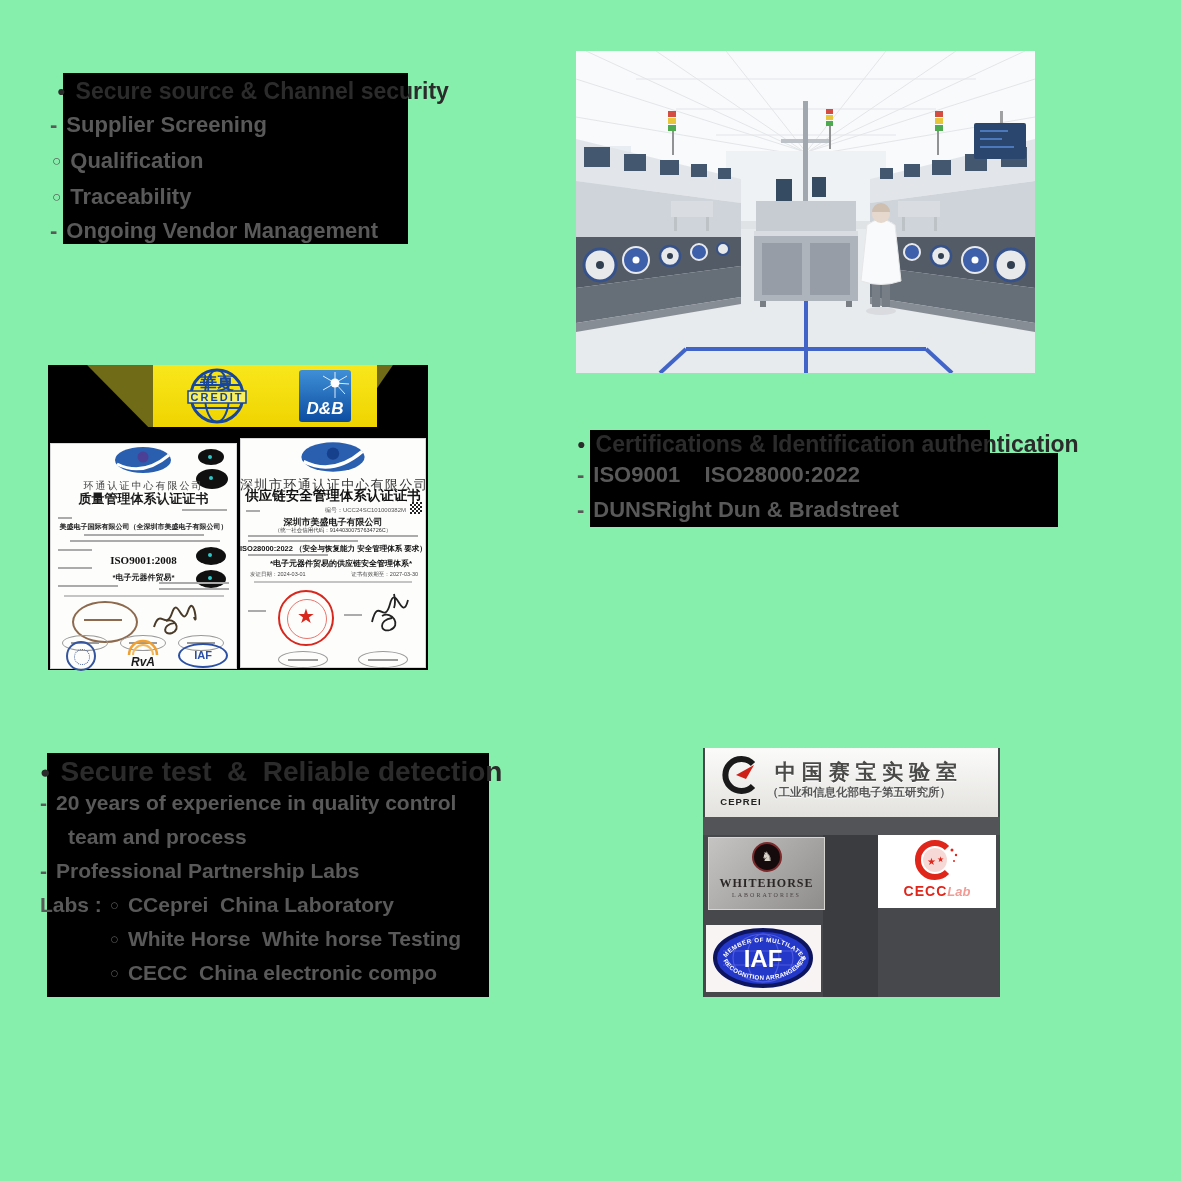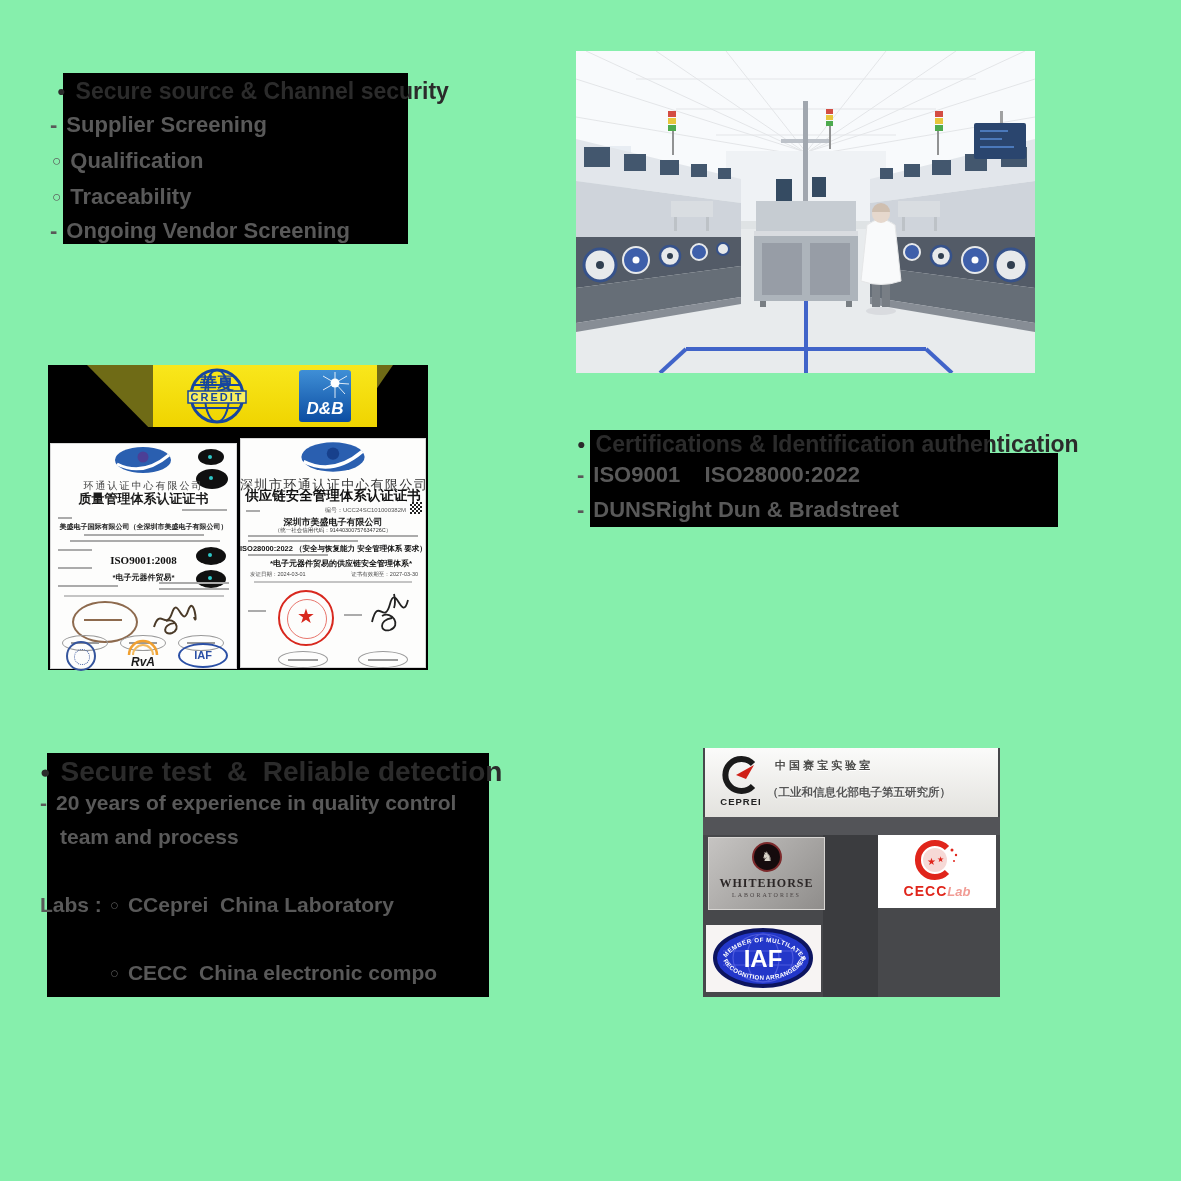--- a/index.html
+++ b/index.html
@@ -36,21 +36,21 @@
 </head>
 <body>
 
 <div id="canvas">
 
   <div class="blk" style="left:63px;top:73px;width:345px;height:171px;"></div>
   <div class="tline t-title" style="left:57px;top:79px;"><span class="bul">●</span><span>Secure source &amp; Channel security</span></div>
   <div class="tline t-item" style="left:50px;top:113px;"><span class="dash">-</span><span>Supplier Screening</span></div>
   <div class="tline t-item" style="left:52px;top:149px;"><span class="ring">○</span><span>Qualification</span></div>
   <div class="tline t-item" style="left:52px;top:185px;"><span class="ring">○</span><span>Traceability</span></div>
-  <div class="tline t-item" style="left:50px;top:219px;"><span class="dash">-</span><span>Ongoing Vendor Screening</span></div>
+  <div class="tline t-item" style="left:50px;top:219px;"><span class="dash">-</span><span>Ongoing Vendor Management</span></div>
 
   <div class="abs" style="left:576px;top:51px;width:459px;height:322px;">
     <svg width="459" height="322" viewBox="0 0 459 322">
       <rect width="459" height="322" fill="#fbfcfd"></rect>
 
       <g stroke="#e4e5e7" stroke-width="1">
         <line x1="10" y1="0" x2="226" y2="100"></line>
           <line x1="80" y1="0" x2="227" y2="100"></line>
         <line x1="150" y1="0" x2="229" y2="100"></line>
           <line x1="0" y1="28" x2="226" y2="100"></line>
@@ -276,35 +276,37 @@
 
   <div class="blk" style="left:590px;top:430px;width:400px;height:23px;"></div>
   <div class="blk" style="left:590px;top:453px;width:468px;height:74px;"></div>
   <div class="tline t-title" style="left:577px;top:432px;"><span class="bul">●</span><span>Certifications &amp; Identification authentication</span></div>
   <div class="tline t-item" style="left:577px;top:463px;"><span class="dash">-</span><span>ISO9001    ISO28000:2022</span></div>
   <div class="tline t-item" style="left:577px;top:498px;"><span class="dash">-</span><span>DUNSRight Dun &amp; Bradstreet</span></div>
 
   <div class="blk" style="left:47px;top:753px;width:442px;height:244px;"></div>
   <div class="tline t-title" style="left:40px;top:757px;font-size:28px;"><span class="bul">●</span><span>Secure test  &amp;  Reliable detection</span></div>
   <div class="tline t-item2" style="left:40px;top:791px;"><span class="dash">-</span><span>20 years of experience in quality control</span></div>
-  <div class="tline t-item2" style="left:60px;top:825px;"><span>team and process</span></div>
+  <div class="tline t-item2" style="left:68px;top:825px;"><span>team and process</span></div>
+  <div class="tline t-item2" style="left:40px;top:859px;"><span class="dash">-</span><span>Professional Partnership Labs</span></div>
   <div class="tline t-item2" style="left:40px;top:893px;"><span style="display:inline-block;width:70px;">Labs :</span><span class="ring">○</span><span>CCeprei  China Laboratory</span></div>
+  <div class="tline t-item2" style="left:110px;top:927px;"><span class="ring">○</span><span>White Horse  White horse Testing</span></div>
   <div class="tline t-item2" style="left:110px;top:961px;"><span class="ring">○</span><span>CECC  China electronic compo</span></div>
 
   <div class="grid">
     <div class="abs" style="left:0;top:69px;width:297px;height:18px;background:#535458;"></div>
     <div class="abs" style="left:120px;top:87px;width:55px;height:162px;background:#3b3c3f;"></div>
 
     <div class="card" style="left:2px;top:0;width:293px;height:69px;background:linear-gradient(180deg,#fbfbfa,#e3e2de);">
       <svg class="abs" style="left:14px;top:6px;" width="42" height="42" viewBox="0 0 42 42">
         <path d="M34 10 A16 16 0 1 0 34 32" stroke="#1a1a1a" stroke-width="6" fill="none"></path>
         <polygon points="17,21 35,11 27,25" fill="#cf2017"></polygon>
       </svg>
       <div class="abs" style="left:8px;top:48px;width:56px;text-align:center;font-size:9.5px;font-weight:bold;letter-spacing:1px;color:#222;">CEPREI</div>
-      <div class="abs" style="left:70px;top:10px;font-size:11px;font-weight:bold;color:#4a4a48;white-space:pre;text-shadow:0 1px 0 #fff;">中 国 赛 宝 实 验 室</div>
+      <div class="abs" style="left:70px;top:10px;font-size:21px;font-weight:bold;color:#4a4a48;white-space:pre;text-shadow:0 1px 0 #fff;">中 国 赛 宝 实 验 室</div>
       <div class="abs" style="left:62px;top:37px;font-size:11.5px;font-weight:bold;color:#555;white-space:nowrap;text-shadow:0 1px 0 #fff;">（工业和信息化部电子第五研究所）</div>
     </div>
 
     <div class="card" style="left:5px;top:89px;width:115px;height:71px;background:linear-gradient(135deg,#c6c4c2,#8f8d8b);border:1px solid #d8d6d3;">
       <div class="abs" style="left:43px;top:4px;width:26px;height:26px;border-radius:50%;background:#150b0d;border:2px solid #7c2a2c;text-align:center;line-height:26px;font-size:13px;color:#d8d2c8;">♞</div>
       <div class="abs" style="left:0;top:38px;width:100%;text-align:center;font-family:'Liberation Serif',serif;font-size:12px;font-weight:bold;letter-spacing:1px;color:#2b2626;">WHITEHORSE</div>
       <div class="abs" style="left:0;top:54px;width:100%;text-align:center;font-family:'Liberation Serif',serif;font-size:6px;letter-spacing:2px;color:#4a4444;">LABORATORIES</div>
     </div>
 
     <div class="card" style="left:175px;top:87px;width:118px;height:73px;background:#fff;">

